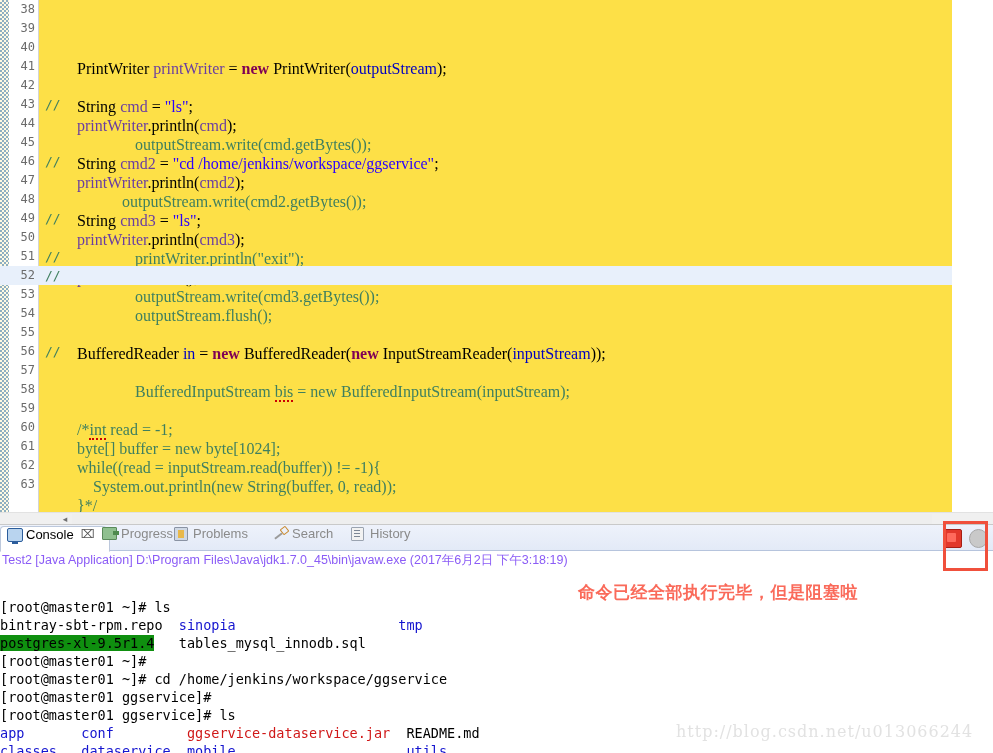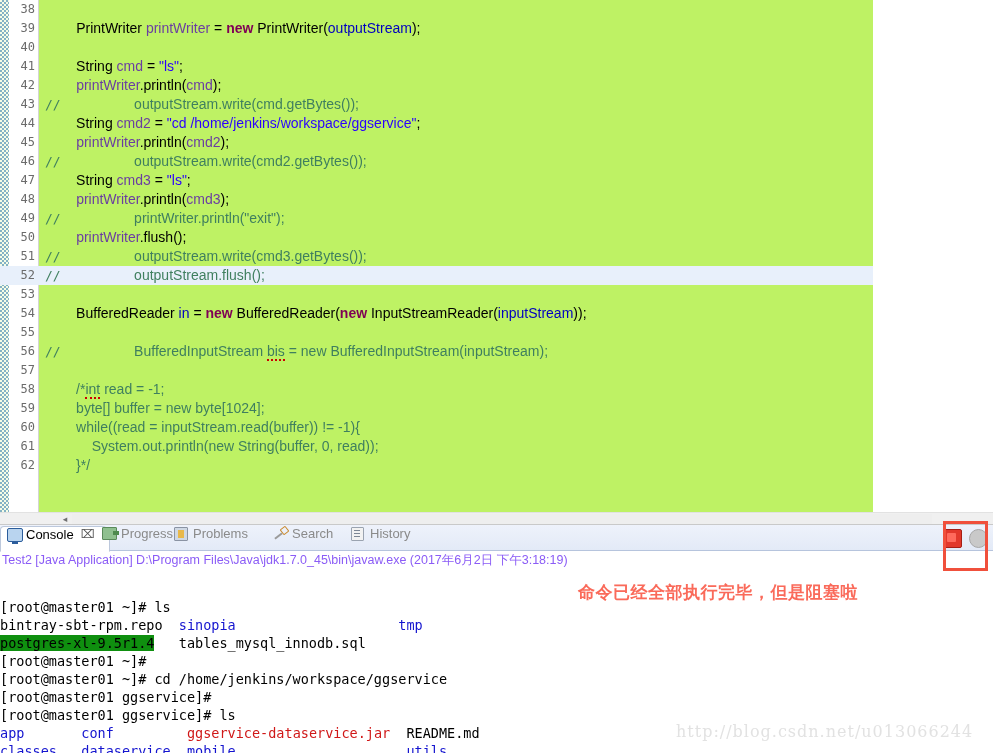--- a/index.html
+++ b/index.html
@@ -5,36 +5,36 @@
   html,body{margin:0;padding:0;}
   body{
     width:993px;height:753px;overflow:hidden;
     background:#ffffff;
     font-family:"Liberation Sans", sans-serif;
     -webkit-font-smoothing:antialiased;
   }
   .app{position:relative;width:993px;height:753px;}
 
   
-  .editor{position:absolute;left:0;top:0;width:873px;height:512px;background:#bef264;overflow:hidden;}
+  .editor{position:absolute;left:0;top:0;width:952px;height:512px;background:#fde047;overflow:hidden;}
   .annot-ruler{position:absolute;left:0;top:0;width:9px;height:512px;
     background-image:
       linear-gradient(45deg,#7ba7d7 25%,transparent 25%,transparent 75%,#7ba7d7 75%),
       linear-gradient(45deg,#7ba7d7 25%,#ffffff 25%,#ffffff 75%,#7ba7d7 75%);
     background-size:4px 4px;background-position:0 0,2px 2px;opacity:.85;}
   .gutter{position:absolute;left:9px;top:0;width:29px;height:512px;background:#ffffff;}
   .gutter-sep{position:absolute;left:38px;top:0;width:1px;height:512px;background:#d4d4d4;}
 
   .codearea{position:absolute;left:0;top:0;width:993px;height:512px;}
   .crow{position:relative;height:19px;line-height:19px;white-space:pre;}
   .crow.hl{background:#e8f0fb;}
   .lnum{position:absolute;left:9px;width:26px;text-align:right;
     font-family:"DejaVu Sans Mono","Liberation Mono",monospace;font-size:12px;color:#6b6b6b;}
   .ctext{position:absolute;left:45px;
-    font-family:Liberation Sans, sans-serif;font-size:14px;color:#000000;}
+    font-family:Liberation Serif, serif;font-size:16px;color:#000000;margin-top:40px;}
 
   .tok-cmt{color:#3f7f5f;}
   .tok-kw{color:#7f0055;font-weight:bold;}
   .tok-str{color:#2a00ff;}
   .tok-loc{color:#6a3ea1;}
   .tok-var{color:#0000c0;}
   .tok-pln{color:#000000;}
   .squig{border-bottom:2px dotted #c00;padding-bottom:0px;}
 
   
@@ -105,37 +105,38 @@
     <div class="gutter-sep"></div>
     <div class="codearea" id="codearea">
         <div class="crow"><span class="lnum">38</span><span class="ctext"></span></div>
         <div class="crow"><span class="lnum">39</span><span class="ctext"><span class="tok-pln">        </span><span class="tok-pln">PrintWriter</span><span class="tok-pln"> </span><span class="tok-loc">printWriter</span><span class="tok-pln"> = </span><span class="tok-kw">new</span><span class="tok-pln"> PrintWriter(</span><span class="tok-var">outputStream</span><span class="tok-pln">);</span></span></div>
         <div class="crow"><span class="lnum">40</span><span class="ctext"></span></div>
         <div class="crow"><span class="lnum">41</span><span class="ctext"><span class="tok-pln">        String </span><span class="tok-loc">cmd</span><span class="tok-pln"> = </span><span class="tok-str">"ls"</span><span class="tok-pln">;</span></span></div>
         <div class="crow"><span class="lnum">42</span><span class="ctext"><span class="tok-pln">        </span><span class="tok-loc">printWriter</span><span class="tok-pln">.println(</span><span class="tok-loc">cmd</span><span class="tok-pln">);</span></span></div>
         <div class="crow"><span class="lnum">43</span><span class="tok-cmt" style="position: absolute; left: 45px; font-family: &quot;DejaVu Sans Mono&quot;, &quot;Liberation Mono&quot;, monospace; font-size: 13px;">//</span><span class="ctext" style="left: 103px;"><span class="tok-cmt">        outputStream.write(cmd.getBytes());</span></span></div>
         <div class="crow"><span class="lnum">44</span><span class="ctext"><span class="tok-pln">        String </span><span class="tok-loc">cmd2</span><span class="tok-pln"> = </span><span class="tok-str">"cd /home/jenkins/workspace/ggservice"</span><span class="tok-pln">;</span></span></div>
         <div class="crow"><span class="lnum">45</span><span class="ctext"><span class="tok-pln">        </span><span class="tok-loc">printWriter</span><span class="tok-pln">.println(</span><span class="tok-loc">cmd2</span><span class="tok-pln">);</span></span></div>
-        <div class="crow"><span class="lnum">46</span><span class="tok-cmt" style="position: absolute; left: 45px; font-family: &quot;DejaVu Sans Mono&quot;, &quot;Liberation Mono&quot;, monospace; font-size: 13px;">//</span><span class="ctext" style="left: 103px; text-align: right;"><span class="tok-cmt">        outputStream.write(cmd2.getBytes());</span></span></div>
+        <div class="crow"><span class="lnum">46</span><span class="tok-cmt" style="position: absolute; left: 45px; font-family: &quot;DejaVu Sans Mono&quot;, &quot;Liberation Mono&quot;, monospace; font-size: 13px;">//</span><span class="ctext" style="left: 90px; text-align: right;"><span class="tok-cmt">        outputStream.write(cmd2.getBytes());</span></span></div>
         <div class="crow"><span class="lnum">47</span><span class="ctext"><span class="tok-pln">        String </span><span class="tok-loc">cmd3</span><span class="tok-pln"> = </span><span class="tok-str">"ls"</span><span class="tok-pln">;</span></span></div>
         <div class="crow"><span class="lnum">48</span><span class="ctext"><span class="tok-pln">        </span><span class="tok-loc">printWriter</span><span class="tok-pln">.println(</span><span class="tok-loc">cmd3</span><span class="tok-pln">);</span></span></div>
         <div class="crow"><span class="lnum">49</span><span class="tok-cmt" style="position: absolute; left: 45px; font-family: &quot;DejaVu Sans Mono&quot;, &quot;Liberation Mono&quot;, monospace; font-size: 13px;">//</span><span class="ctext" style="left: 103px;"><span class="tok-cmt">        printWriter.println("exit");</span></span></div>
         <div class="crow"><span class="lnum">50</span><span class="ctext"><span class="tok-pln">        </span><span class="tok-loc">printWriter</span><span class="tok-pln">.flush();</span></span></div>
         <div class="crow"><span class="lnum">51</span><span class="tok-cmt" style="position: absolute; left: 45px; font-family: &quot;DejaVu Sans Mono&quot;, &quot;Liberation Mono&quot;, monospace; font-size: 13px;">//</span><span class="ctext" style="left: 103px;"><span class="tok-cmt">        outputStream.write(cmd3.getBytes());</span></span></div>
         <div class="crow hl"><span class="lnum">52</span><span class="tok-cmt" style="position: absolute; left: 45px; font-family: &quot;DejaVu Sans Mono&quot;, &quot;Liberation Mono&quot;, monospace; font-size: 13px;">//</span><span class="ctext" style="left: 103px;"><span class="tok-cmt">        outputStream.flush();</span></span></div>
         <div class="crow"><span class="lnum">53</span><span class="ctext"></span></div>
         <div class="crow"><span class="lnum">54</span><span class="ctext"><span class="tok-pln">        BufferedReader </span><span class="tok-var">in</span><span class="tok-pln"> = </span><span class="tok-kw">new</span><span class="tok-pln"> BufferedReader(</span><span class="tok-kw">new</span><span class="tok-pln"> InputStreamReader(</span><span class="tok-var">inputStream</span><span class="tok-pln">));</span></span></div>
         <div class="crow"><span class="lnum">55</span><span class="ctext"></span></div>
         <div class="crow"><span class="lnum">56</span><span class="tok-cmt" style="position: absolute; left: 45px; font-family: &quot;DejaVu Sans Mono&quot;, &quot;Liberation Mono&quot;, monospace; font-size: 13px;">//</span><span class="ctext" style="left: 103px;"><span class="tok-cmt">        BufferedInputStream </span><span class="tok-cmt squig">bis</span><span class="tok-cmt"> = new BufferedInputStream(inputStream);</span></span></div>
         <div class="crow"><span class="lnum">57</span><span class="ctext"></span></div>
         <div class="crow"><span class="lnum">58</span><span class="ctext"><span class="tok-cmt">        /*</span><span class="tok-cmt squig">int</span><span class="tok-cmt"> read = -1;</span></span></div>
         <div class="crow"><span class="lnum">59</span><span class="ctext"><span class="tok-cmt">        byte[] buffer = new byte[1024];</span></span></div>
         <div class="crow"><span class="lnum">60</span><span class="ctext"><span class="tok-cmt">        while((read = inputStream.read(buffer)) != -1){</span></span></div>
         <div class="crow"><span class="lnum">61</span><span class="ctext"><span class="tok-cmt">            System.out.println(new String(buffer, 0, read));</span></span></div>
         <div class="crow"><span class="lnum">62</span><span class="ctext"><span class="tok-cmt">        }*/</span></span></div>
+        <div class="crow"><span class="lnum">63</span><span class="ctext"></span></div>
       </div>
   </div>
 
   <div class="hscroll">
     <div class="arrow-l">◂</div>
     <div class="thumb"></div>
   </div>
   <div class="editor-bottom-line"></div>
 
   <div class="consolepanel">

